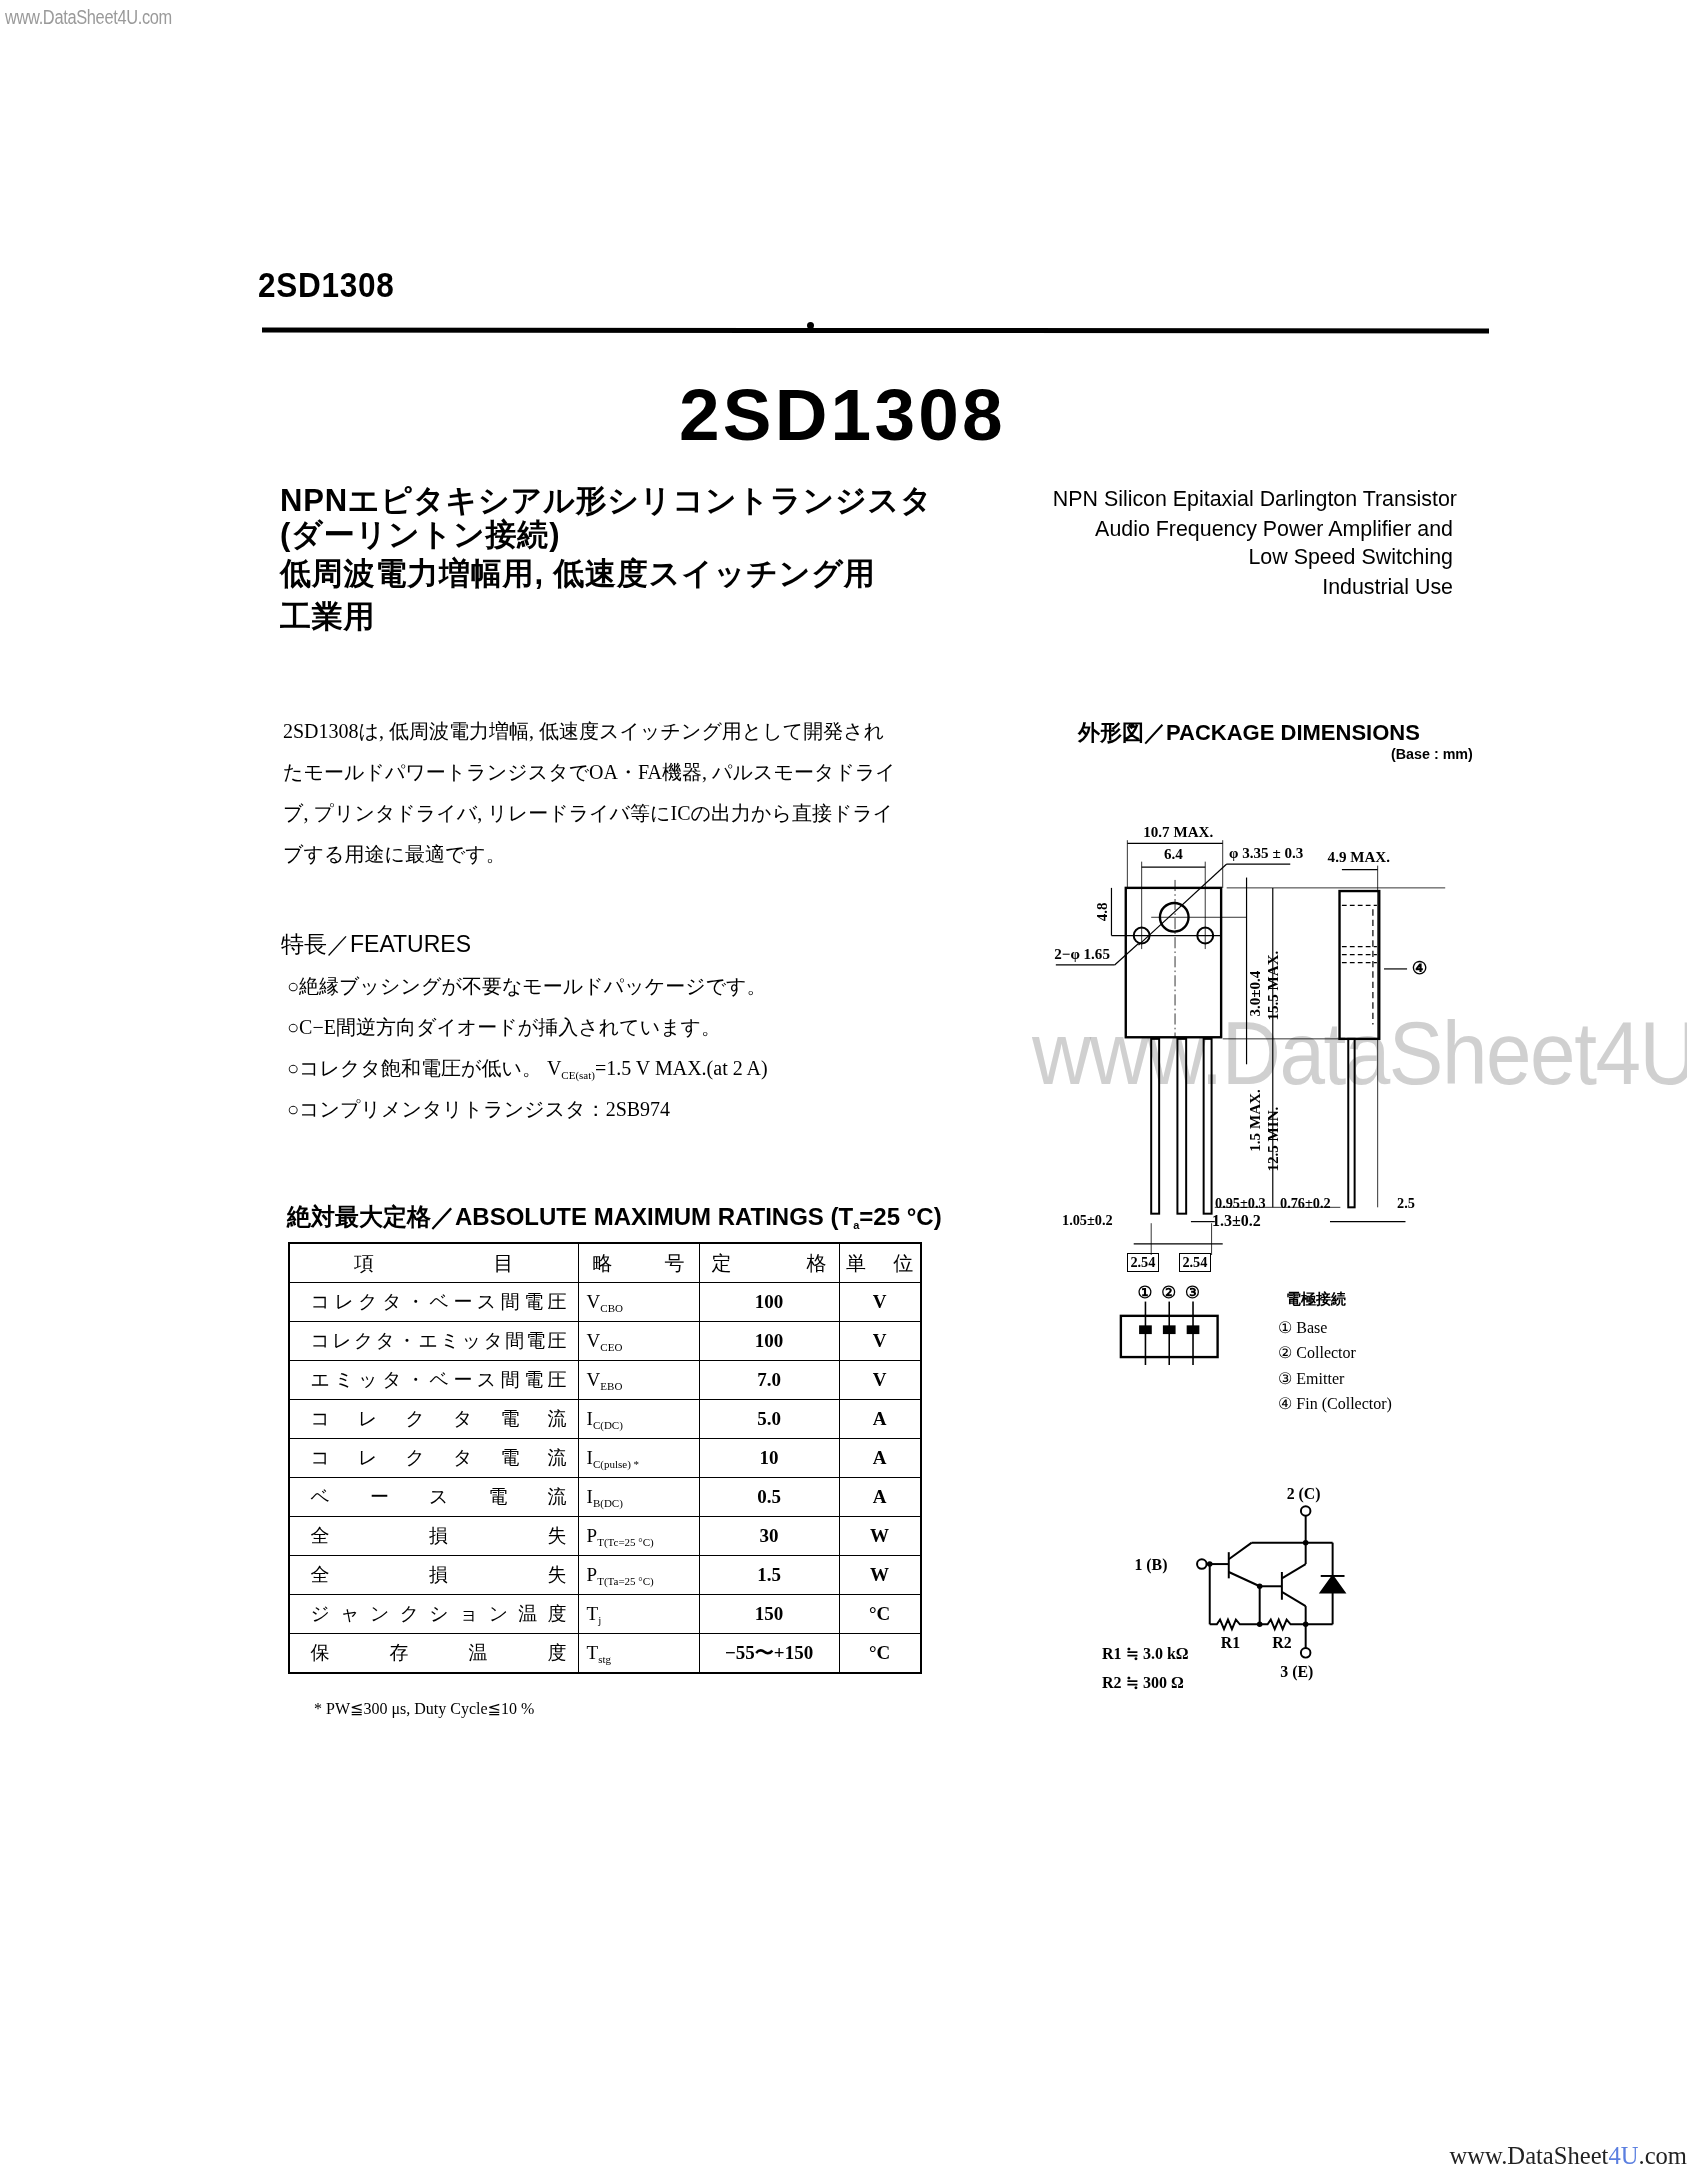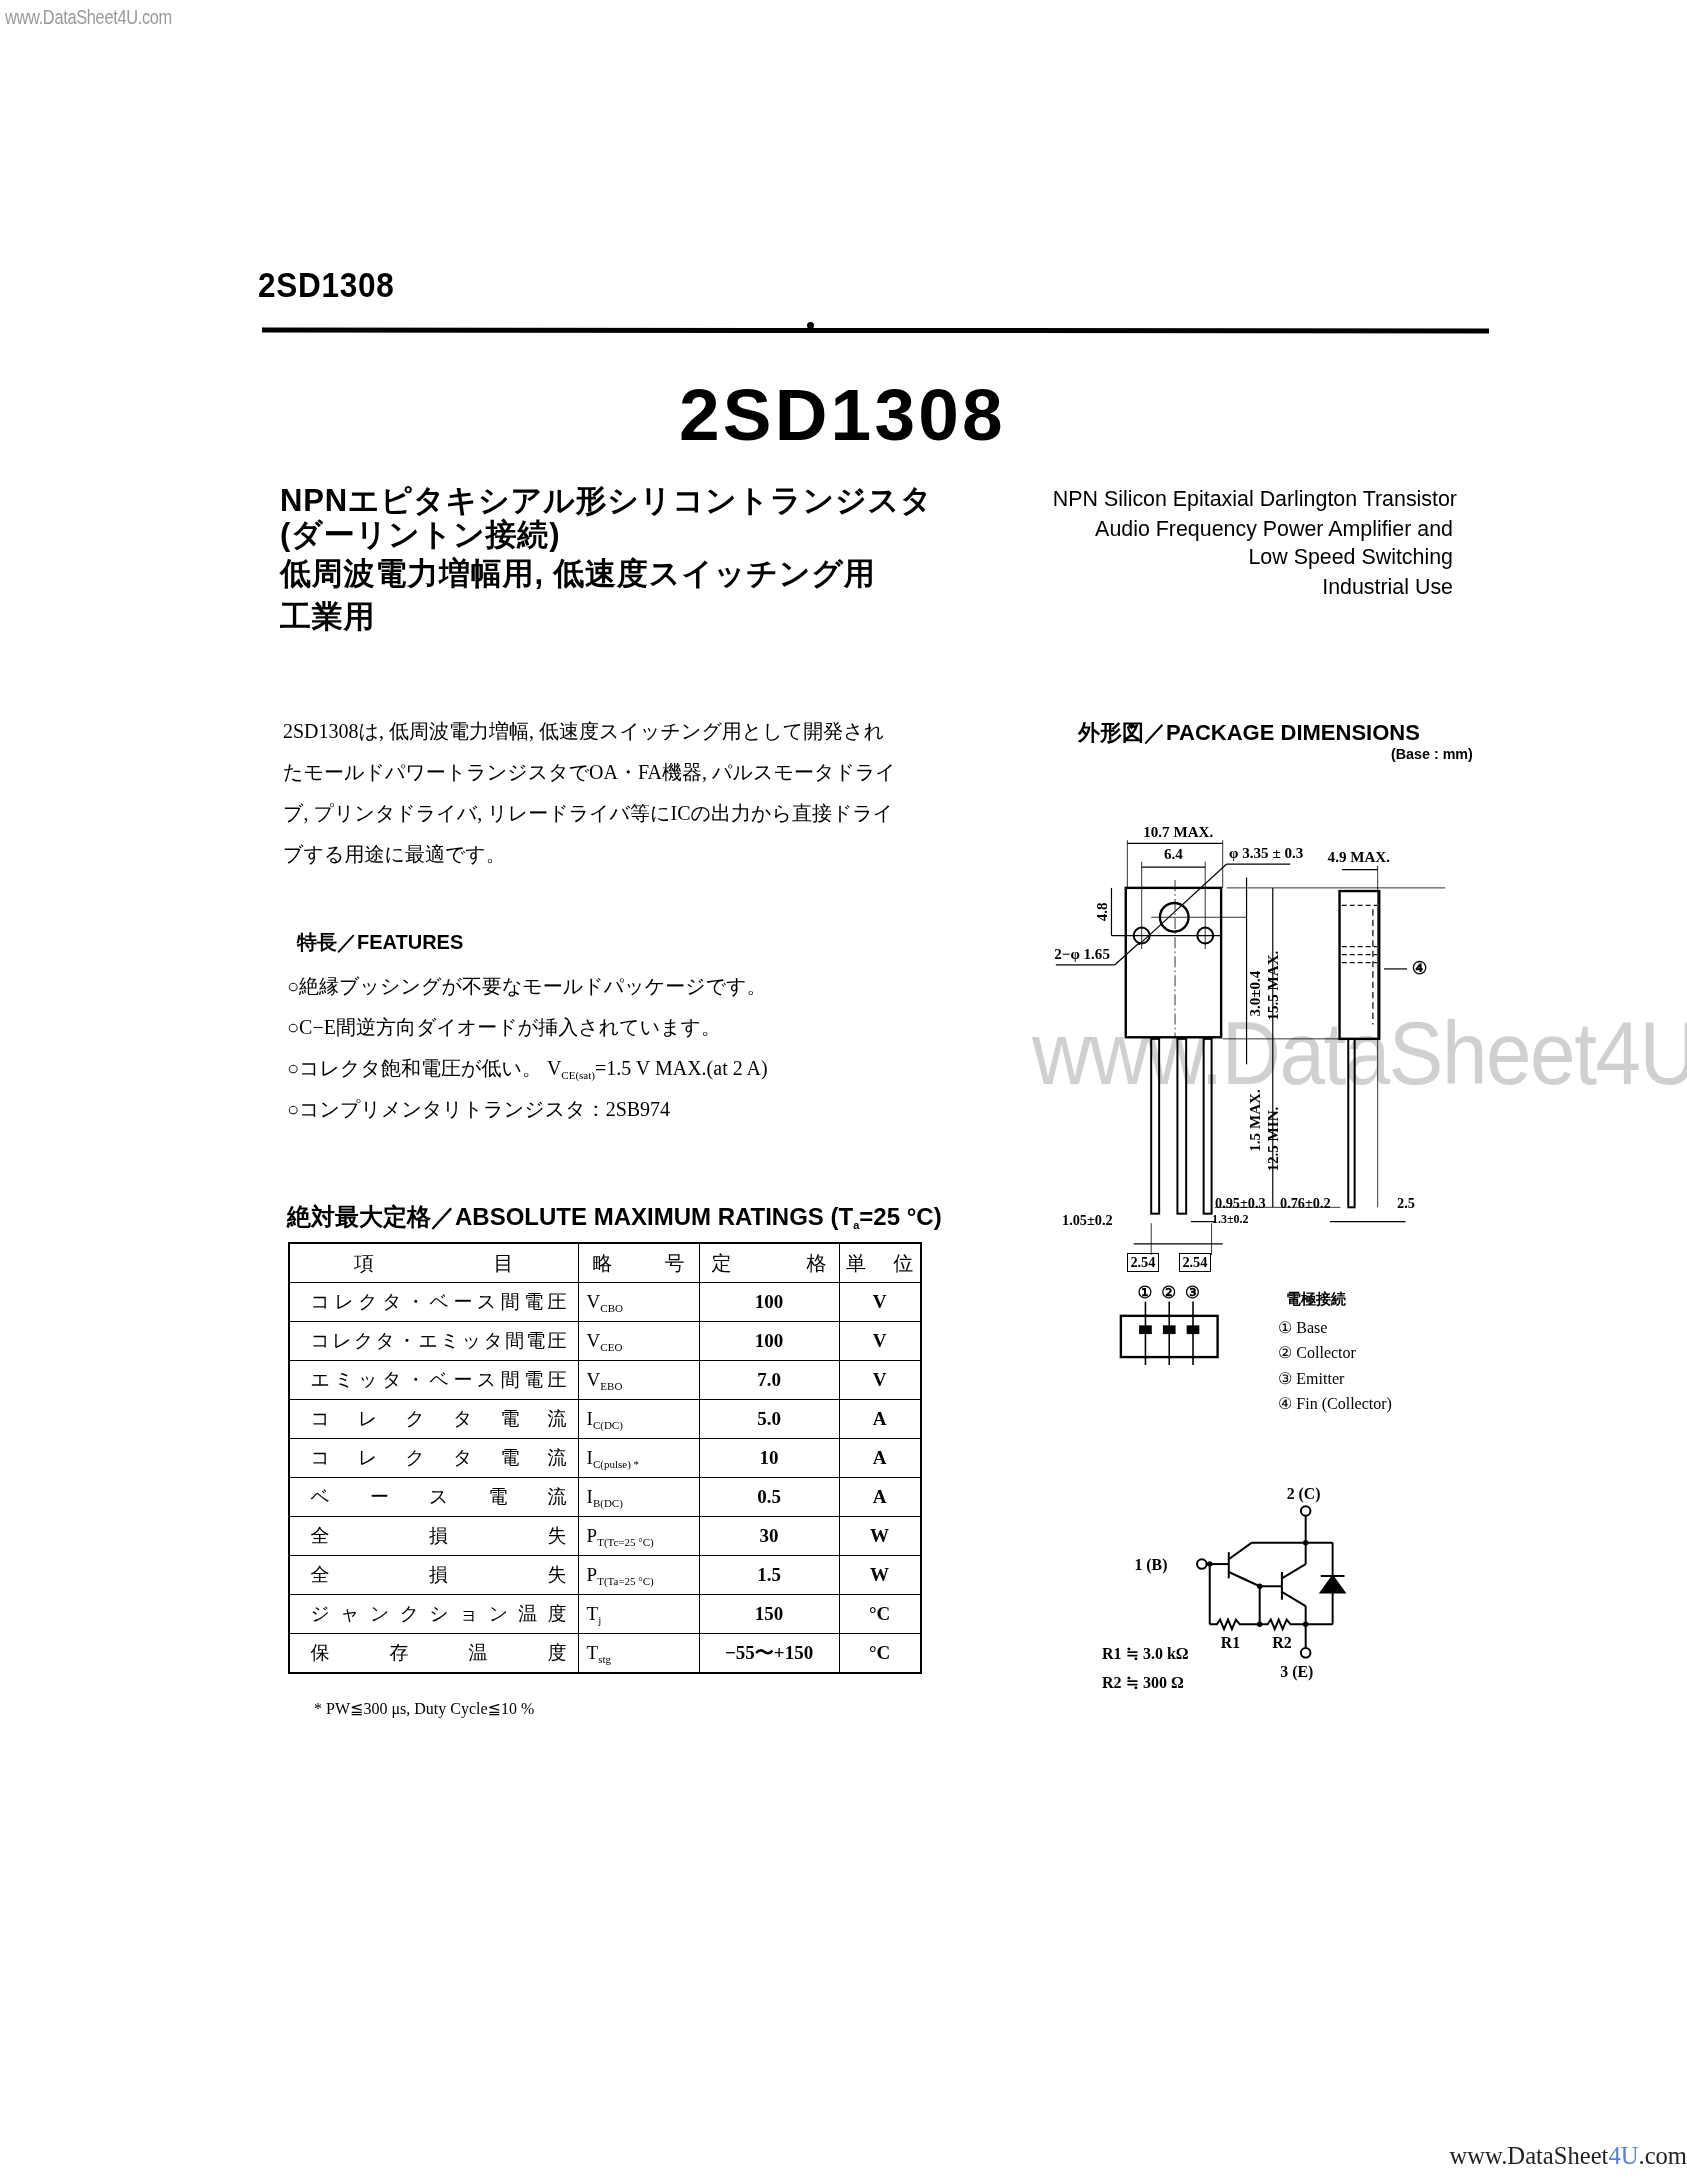--- a/index.html
+++ b/index.html
@@ -33,21 +33,21 @@
   #en-sub-1 { top: 487px; right: 230px; }
   #en-sub-2 { top: 517px; }
   #en-sub-3 { top: 545px; }
   #en-sub-4 { top: 575px; }
 
   
   #description { left: 283px; top: 711px; width: 715px; font-size: 20px; line-height: 41px; }
   .desc-line { white-space: nowrap; }
 
   
-  #features-title { left: 297px; top: 929px; font-size: 20px; font-weight: bold; }
+  #features-title { left: 281px; top: 929px; font-size: 23px; font-weight: normal; }
   #features-list { left: 287px; top: 973px; font-size: 20px; list-style: none; margin: 0; padding: 0; }
   #features-list li { height: 41px; white-space: nowrap; }
   .sub { font-size: 11px; vertical-align: -4px; }
 
   
   #ratings-title { left: 287px; top: 1201px; font-size: 24px; font-weight: bold; white-space: nowrap; }
   #ratings-table { left: 288px; top: 1242px; border-collapse: collapse; border: 2.4px solid #000; font-size: 19px; }
   #ratings-table th, #ratings-table td { border: 1.6px solid #000; height: 38px; padding: 0 8px; }
   #ratings-table th { font-weight: normal; font-size: 20px; }
   #ratings-table td.c-item { width: 256px; text-align: justify; text-align-last: justify; padding: 0 11px 0 20.6px; }
@@ -248,21 +248,21 @@
     <text x="287" y="430" transform="rotate(-90 287 430)">1.5 MAX.</text>
     <text x="310" y="455" transform="rotate(-90 310 455)">12.5 MIN.</text>
     <text x="478" y="207" font-size="22">④</text>
   </g>
 </svg>
 
 <div class="abs serif" style="left:1215px;top:1195px;font-size:14.3px;font-weight:bold;">0.95±0.3</div>
 <div class="abs serif" style="left:1280px;top:1195px;font-size:14.3px;font-weight:bold;">0.76±0.2</div>
 <div class="abs serif" style="left:1397px;top:1195px;font-size:14.3px;font-weight:bold;">2.5</div>
 <div class="abs serif" style="left:1062px;top:1212px;font-size:14.3px;font-weight:bold;">1.05±0.2</div>
-<div class="abs serif" style="left:1212px;top:1212px;font-size:12px;font-weight:bold;">1.3±0.2</div>
+<div class="abs serif" style="left:1212px;top:1212px;font-size:16px;font-weight:bold;">1.3±0.2</div>
 <div class="abs serif" style="left:1127px;top:1253px;font-size:14.3px;font-weight:bold;border:1.6px solid #000;padding:0 2.4px;">2.54</div>
 <div class="abs serif" style="left:1179px;top:1253px;font-size:14.3px;font-weight:bold;border:1.6px solid #000;padding:0 2.4px;">2.54</div>
 
 <svg id="pin-view" class="abs" width="238" height="111" viewBox="0 0 300 140" stroke="#000" fill="none">
   <rect x="112" y="78" width="122" height="52" stroke-width="3"></rect>
   <line x1="143" y1="60" x2="143" y2="150" stroke-width="2"></line>
   <line x1="173" y1="60" x2="173" y2="155" stroke-width="2"></line>
   <line x1="203" y1="60" x2="203" y2="150" stroke-width="2"></line>
   <rect x="135" y="90" width="16" height="11" fill="#000" stroke="none"></rect>
   <rect x="165" y="90" width="16" height="11" fill="#000" stroke="none"></rect>

